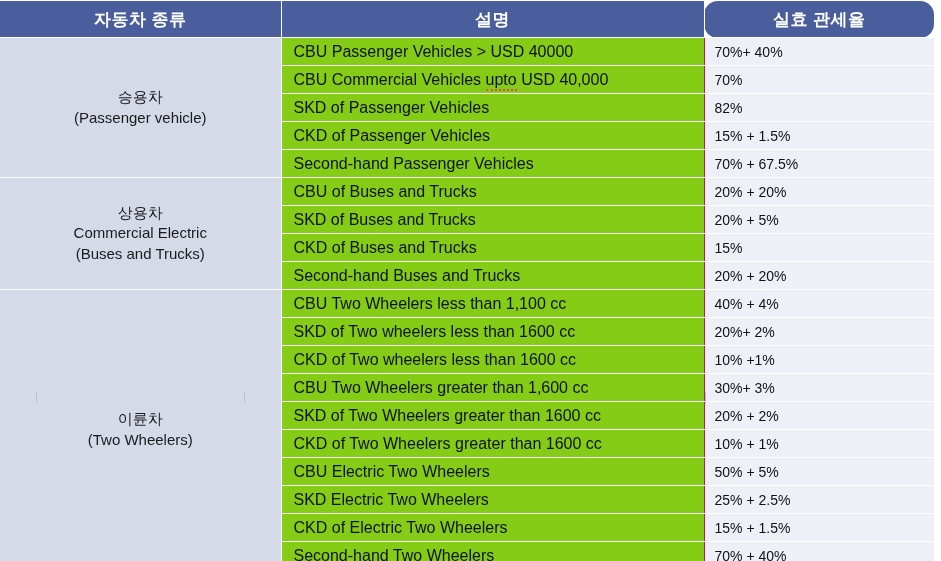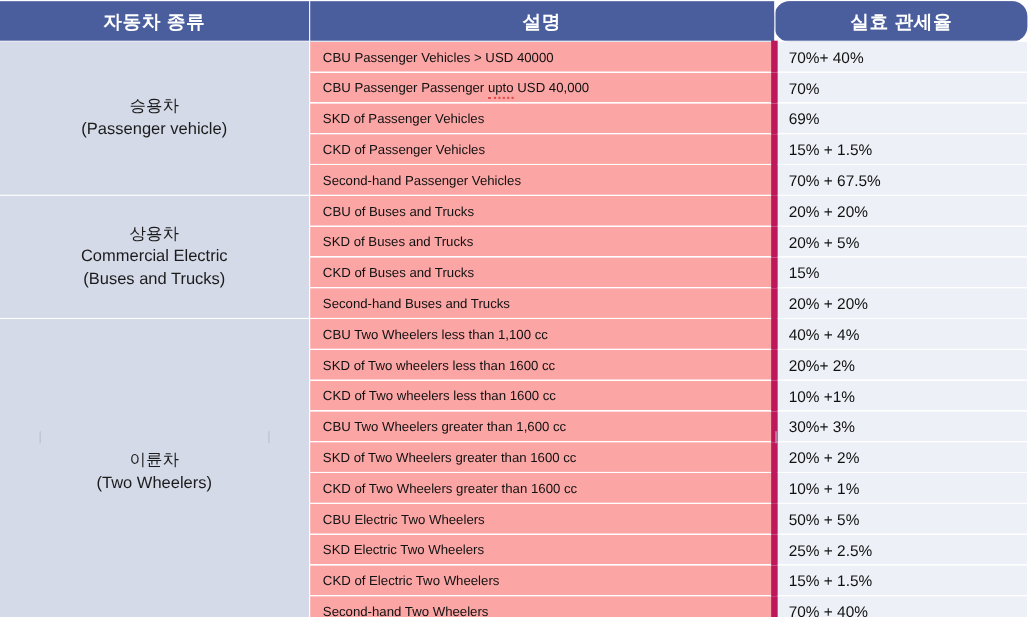--- a/index.html
+++ b/index.html
@@ -52,26 +52,26 @@
     font-weight: bold;
     line-height: 1.35;
     border-right: 1px solid #ffffff;
     border-bottom: 1px solid #ffffff;
     padding: 4px 6px;
   }
   td.cat .kr { font-weight: normal; display: block; }
   td.cat .en { font-weight: normal; display: block; }
 
   td.desc {
-    background: #fca5a5;
+    background: #84cc16;
     color: #111111;
-    font-size: 12px;
+    font-size: 16px;
     padding: 0 0 0 12px;
     height: 27px;
-    border-right: 6px solid #be185d;
+    border-right: 1px solid #be185d;
     border-bottom: 1px solid #ffffff;
     white-space: nowrap;
     overflow: hidden;
   }
   td.rate {
     background: #edf0f6;
     color: #111111;
     font-size: 14px;
     padding: 0 0 0 10px;
     height: 27px;
@@ -122,26 +122,26 @@
 
       <tr>
         <td class="cat" rowspan="5">
           <span class="kr">승용차</span>
           <span class="en">(Passenger vehicle)</span>
         </td>
         <td class="desc">CBU Passenger Vehicles &gt; USD 40000</td>
         <td class="rate">70%+ 40%</td>
       </tr>
       <tr>
-        <td class="desc"><span>CBU Passenger Passenger </span><span class="spell">upto</span><span> USD 40,000</span></td>
+        <td class="desc"><span>CBU Commercial Vehicles </span><span class="spell">upto</span><span> USD 40,000</span></td>
         <td class="rate">70%</td>
       </tr>
       <tr>
         <td class="desc">SKD of Passenger Vehicles</td>
-        <td class="rate">69%</td>
+        <td class="rate">82%</td>
       </tr>
       <tr>
         <td class="desc">CKD of Passenger Vehicles</td>
         <td class="rate">15% + 1.5%</td>
       </tr>
       <tr class="group-end">
         <td class="desc">Second-hand Passenger Vehicles</td>
         <td class="rate">70% + 67.5%</td>
       </tr>
 

